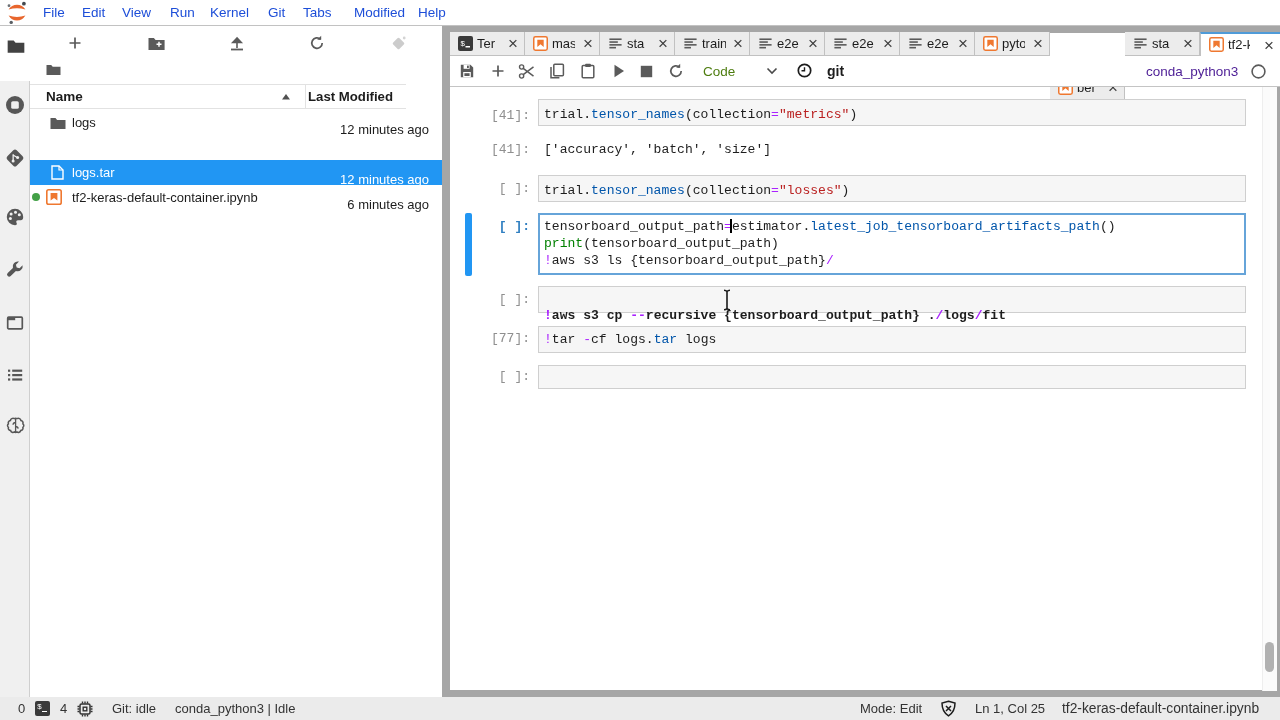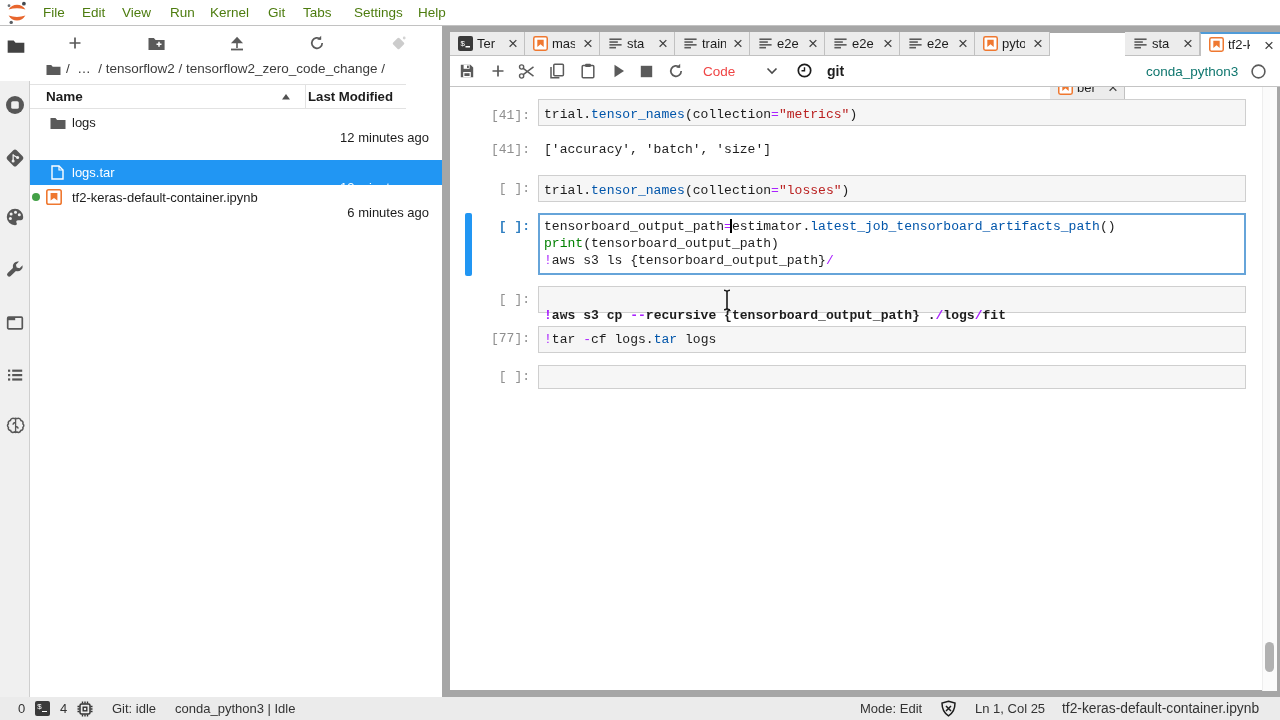--- a/index.html
+++ b/index.html
@@ -4,33 +4,33 @@
 <style>
 * { margin:0; padding:0; box-sizing:border-box; }
 html,body { width:1280px; height:720px; overflow:hidden; background:#fff;
   font-family:"Liberation Sans", sans-serif; }
 .abs { position:absolute; }
 #page { position:relative; width:1280px; height:720px; background:#fff; }
 
 
 #menubar { position:absolute; left:0; top:0; width:1280px; height:26px; background:#fff;
   border-bottom:1px solid #c2c2c2; }
-.menuitem { position:absolute; top:5px; font-size:13.5px; color:#4d7c0f; }
+.menuitem { position:absolute; top:5px; font-size:13.5px; color:#1d4ed8; }
 
 
 #strip { position:absolute; left:0; top:26px; width:30px; height:671px; background:#fff; }
 #stripgray { position:absolute; left:0; top:81px; width:30px; height:616px; background:#f0f0f0;
   border-right:1px solid #cfcfcf; }
 .sicon { position:absolute; left:5px; width:20px; height:20px; }
 
 
 #fpanel { position:absolute; left:30px; top:26px; width:412px; height:671px; background:#fff; }
 .fb-row { position:absolute; left:0; width:412px; height:25px; font-size:13px; color:#1c1c1c; }
 .fb-name { position:absolute; left:42px; top:5px; }
-.fb-date { position:absolute; right:13px; top:20px; text-align:right; }
+.fb-date { position:absolute; right:13px; top:12px; text-align:right; }
 
 
 .frame { position:absolute; background:#a6a6a6; }
 
 
 .tab { position:absolute; top:32px; height:24px; background:#ececec; border-right:1px solid #c1c1c1;
   border-bottom:1px solid #c1c1c1; font-size:13px; color:#1c1c1c; }
 .tab .ticon { position:absolute; left:8px; top:4px; }
 .tab .tlabel { position:absolute; left:27px; top:4px; overflow:hidden; white-space:nowrap; height:17px; }
 .tab .tx { position:absolute; right:6px; top:2px; font-size:17px; color:#3f3f3f; }
@@ -64,21 +64,21 @@
       <circle cx="5.0" cy="4.7" r="1.4" fill="#6a6f74"></circle>
       <circle cx="7.2" cy="21.4" r="1.7" fill="#5a5f64"></circle>
     </svg>
     <span class="menuitem" style="left:43px;">File</span>
     <span class="menuitem" style="left:82px;">Edit</span>
     <span class="menuitem" style="left:122px;">View</span>
     <span class="menuitem" style="left:170px;">Run</span>
     <span class="menuitem" style="left:210px;text-align:center;">Kernel</span>
     <span class="menuitem" style="left:268px;">Git</span>
     <span class="menuitem" style="left:303px;">Tabs</span>
-    <span class="menuitem" style="left:354px;">Settings</span>
+    <span class="menuitem" style="left:354px;">Modified</span>
     <span class="menuitem" style="left:418px;">Help</span>
   </div>
 
   <div id="strip"></div>
   <div id="stripgray"></div>
   <div id="sidebar-icons">
 
     <svg class="sicon" style="top:36px; left:6px;" width="18" height="18" viewBox="0 0 18 18">
       <path d="M1.5 15 v-11 h5.4 l1.7 2 h7.9 v9 z" fill="#424242"></path>
     </svg>
@@ -146,21 +146,20 @@
       <path d="M12.2 0.8 v4 h-4 z" fill="#5a5a5a"></path>
     </svg>
     <svg class="abs" style="left:360px; top:9px;" width="17" height="17" viewBox="0 0 17 17">
       <rect x="4" y="4" width="9" height="9" rx="1.5" fill="#cccccc" transform="rotate(45 8.5 8.5)"></rect>
       <circle cx="14.2" cy="3" r="1.4" fill="#d4d4d4"></circle>
     </svg>
 
     <svg class="abs" style="left:16px; top:37px;" width="15" height="13" viewBox="0 0 15 13">
       <path d="M0.5 12 v-10 h4.7 l1.5 1.8 h7.8 v8.2 z" fill="#5a5a5a"></path>
     </svg>
-    <div class="abs" style="left:36px; top:35px; font-size:13.5px; color:#3c3c3c;">/&nbsp;&nbsp;…&nbsp;&nbsp;/ tensorflow2 / tensorflow2_zero_code_change /</div>
 
     <div class="abs" style="left:0; top:58px; width:376px; height:25px; border-top:1px solid #e2e2e2; border-bottom:1px solid #e2e2e2;">
       <span class="abs" style="left:16px; top:4px; font-size:13.5px; font-weight:700; color:#1c1c1c;">Name</span>
       <svg class="abs" style="left:251px; top:8px;" width="10" height="8" viewBox="0 0 10 8">
           <path d="M5 1 l4 5.5 h-8 z" fill="#515151"></path>
         </svg>
       <span class="abs" style="left:275px; top:0px; width:1px; height:24px; background:#e2e2e2;"></span>
       <span class="abs" style="right:13px; top:4px; font-size:13.2px; font-weight:700; color:#1c1c1c;">Last Modified</span>
     </div>
 
@@ -334,31 +333,31 @@
     </svg>
 
     <svg class="tbicon" style="left:190px; top:9px;" width="13" height="13" viewBox="0 0 13 13">
       <rect x="0.8" y="0.8" width="11.4" height="11.4" fill="#5a5a5a"></rect>
     </svg>
 
     <svg class="tbicon" style="left:218px;" width="16" height="16" viewBox="0 0 16 16">
       <path d="M13.2 8 a5.2 5.2 0 1 1 -1.6 -3.7" fill="none" stroke="#5a5a5a" stroke-width="1.7"></path>
       <path d="M12.2 0.8 v4 h-4 z" fill="#5a5a5a"></path>
     </svg>
-    <span class="abs" style="left:253px; top:8px; font-size:13.5px; color:#ef4444;">Code</span>
+    <span class="abs" style="left:253px; top:8px; font-size:13.5px; color:#4d7c0f;">Code</span>
     <svg class="tbicon" style="left:316px; top:11px;" width="12" height="8" viewBox="0 0 12 8">
       <path d="M1.5 1.5 L6 6 L10.5 1.5" fill="none" stroke="#4a4a4a" stroke-width="1.6"></path>
     </svg>
 
     <svg class="tbicon" style="left:347px;" width="15" height="15" viewBox="0 0 15 15">
       <circle cx="7.5" cy="7.5" r="6.2" fill="none" stroke="#1c1c1c" stroke-width="1.7"></circle>
       <path d="M7.5 4.2 v3.5 h-3" fill="none" stroke="#1c1c1c" stroke-width="1.4"></path>
     </svg>
     <span class="abs" style="left:377px; top:7px; font-size:14px; font-weight:700; color:#1c1c1c;">git</span>
-    <span class="abs" style="left:696px; top:8px; width:90px; text-align:left; font-size:13.5px; color:#0f766e;">conda_python3</span>
+    <span class="abs" style="left:696px; top:8px; width:90px; text-align:left; font-size:13.5px; color:#4c1d95;">conda_python3</span>
     <svg class="tbicon" style="left:801px; top:8px;" width="15" height="15" viewBox="0 0 15 15">
       <circle cx="7.5" cy="7.5" r="6.4" fill="none" stroke="#5a5a5a" stroke-width="1.6"></circle>
     </svg>
   </div>
 
   <div id="content">
 
     <div class="abs" style="left:1262px; top:87px; width:15px; height:604px; background:#fbfbfb; border-left:1px solid #eee;"></div>
     <div class="abs" style="left:1264.5px; top:642px; width:9px; height:30px; border-radius:4.5px; background:#b1b1b1;"></div>
 

